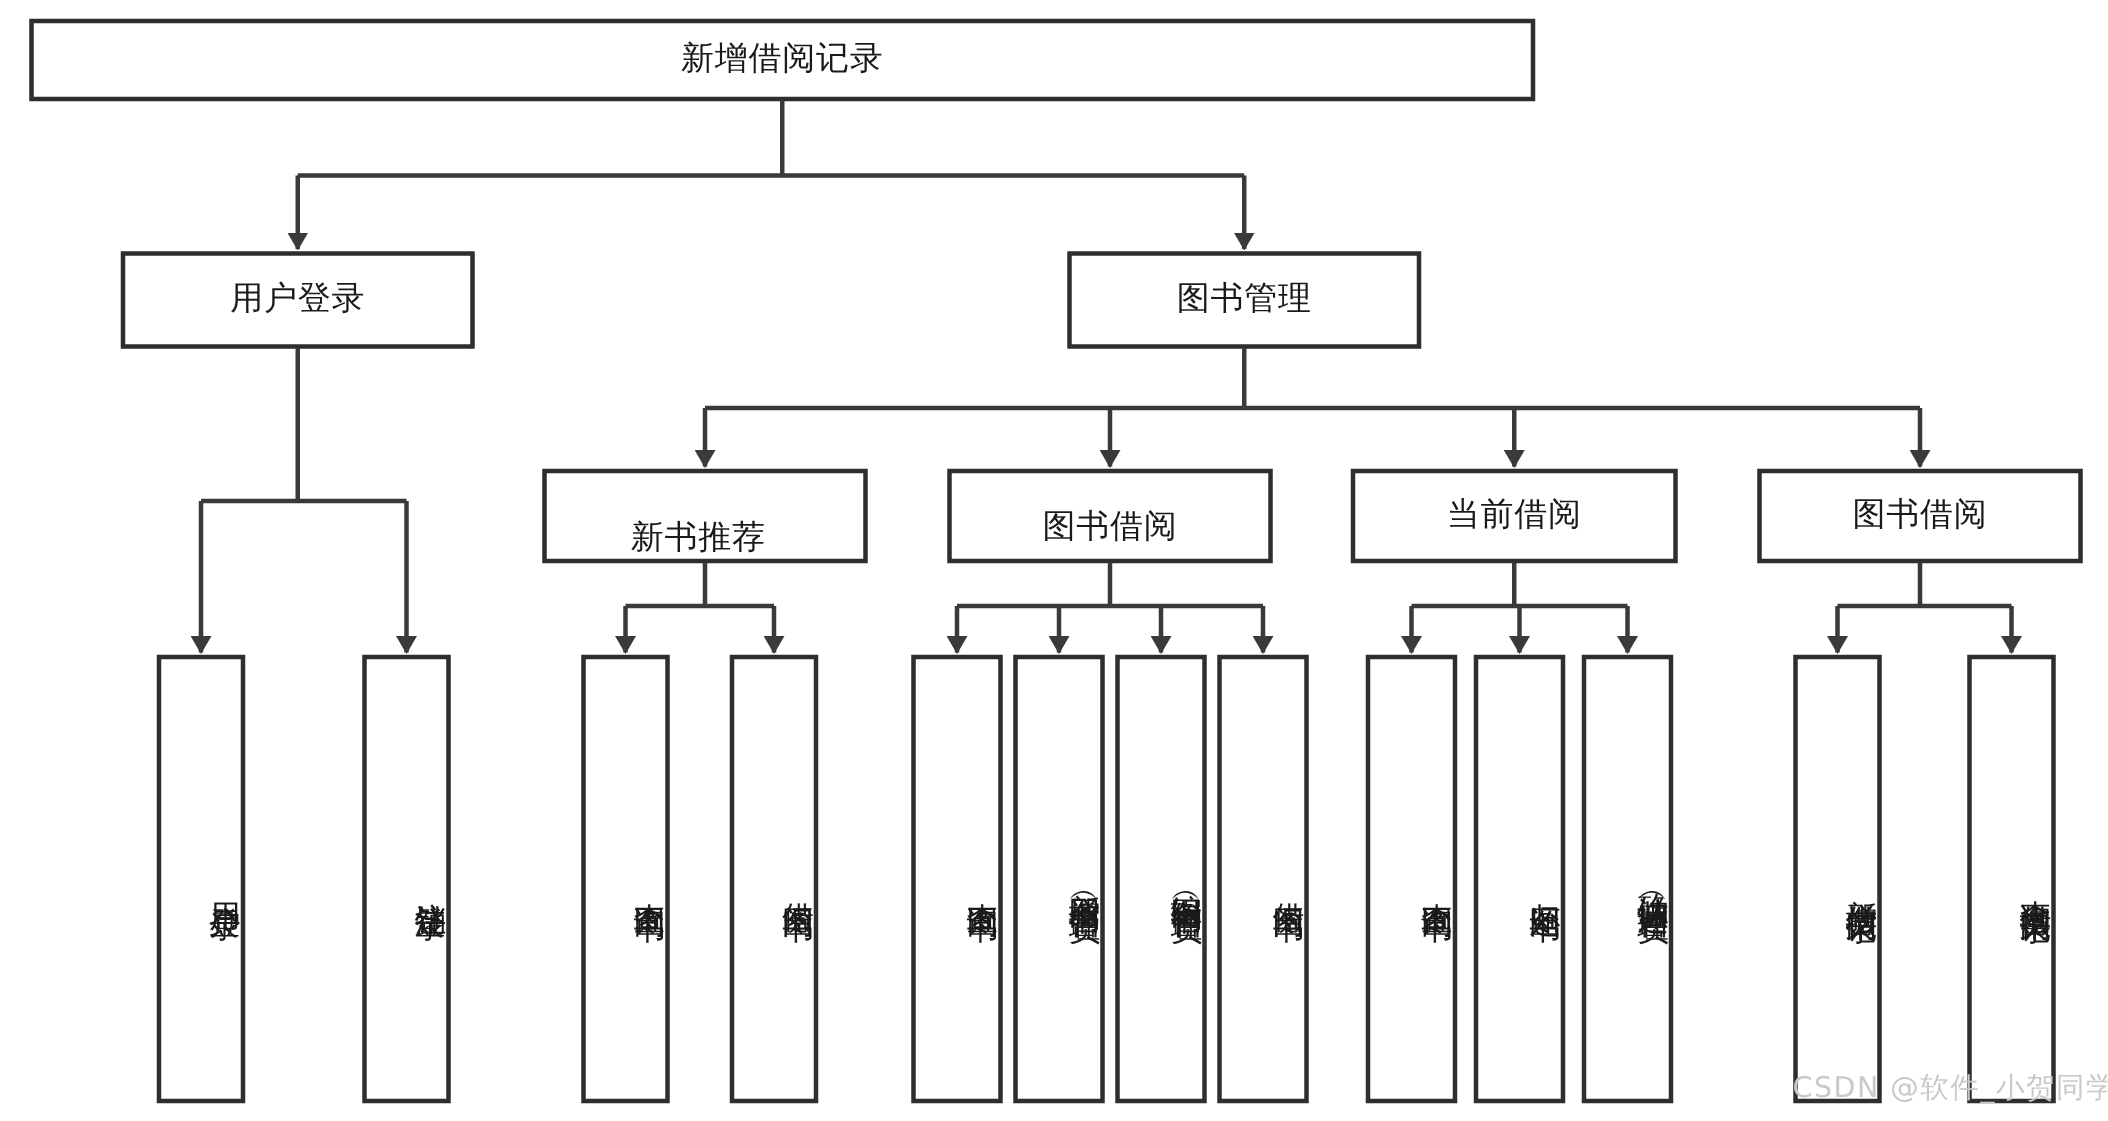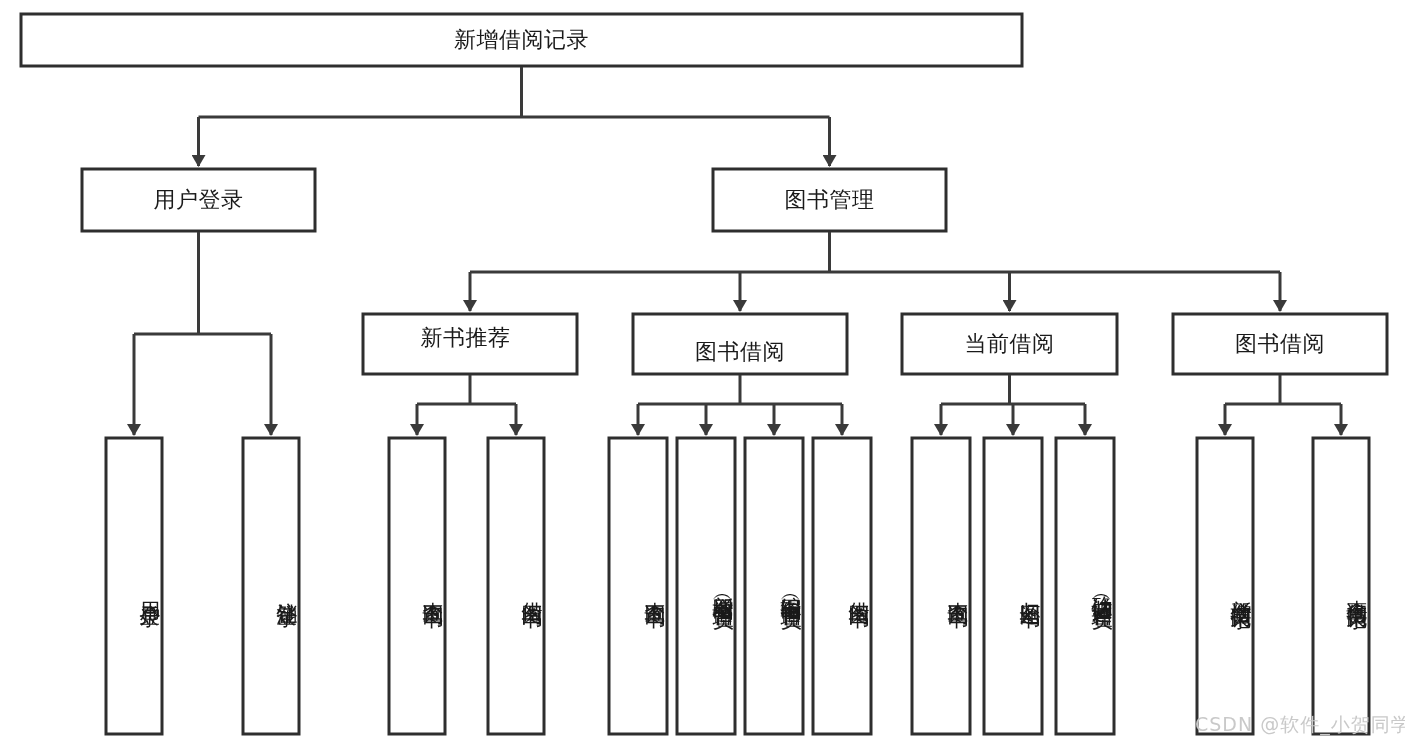--- a/index.html
+++ b/index.html
@@ -129,21 +129,21 @@
         <line x1="1225" y1="404" x2="1341" y2="404" stroke="#3a3a3a" stroke-width="3"></line>
         <line x1="1225" y1="404" x2="1225" y2="435" stroke="#3a3a3a" stroke-width="3" marker-end="url(#arrow)"></line>
         <line x1="1341" y1="404" x2="1341" y2="435" stroke="#3a3a3a" stroke-width="3" marker-end="url(#arrow)"></line>
       </g>
   </svg>
 
   <div id="labels-layer">
       <div class="node-label h-label" style="left: 20px; top: 13px; width: 1003px; height: 54px;">新增借阅记录</div>
       <div class="node-label h-label" style="left: 81px; top: 168px; width: 235px; height: 64px;">用户登录</div>
       <div class="node-label h-label" style="left: 712px; top: 168px; width: 235px; height: 64px; border-radius: 32px;">图书管理</div>
-      <div class="node-label h-label" style="left: 362px; top: 307px; width: 207px; height: 62px;">新书推荐</div>
+      <div class="node-label h-label" style="left: 362px; top: 328px; width: 207px; height: 62px;">新书推荐</div>
       <div class="node-label h-label" style="left: 632px; top: 313px; width: 216px; height: 78px;">图书借阅</div>
       <div class="node-label h-label" style="left: 901px; top: 313px; width: 217px; height: 62px; text-align: center;">当前借阅</div>
       <div class="node-label h-label" style="left: 1172px; top: 313px; width: 216px; height: 62px;">图书借阅</div>
       <div class="node-label v-label" style="left: 105px; top: 437px; width: 58px; height: 298px;">用户登录</div>
       <div class="node-label v-label" style="left: 242px; top: 437px; width: 58px; height: 298px;">注销登录</div>
       <div class="node-label v-label" style="left: 388px; top: 437px; width: 58px; height: 298px;">查询图书</div>
       <div class="node-label v-label" style="left: 487px; top: 437px; width: 58px; height: 298px;">借阅图书</div>
       <div class="node-label v-label" style="left: 608px; top: 437px; width: 60px; height: 298px;">查询图书</div>
       <div class="node-label v-label tall" style="left: 676px; top: 437px; width: 60px; height: 298px;">新增图书（管理员）</div>
       <div class="node-label v-label tall" style="left: 744px; top: 437px; width: 60px; height: 298px;">编辑图书（管理员）</div>

